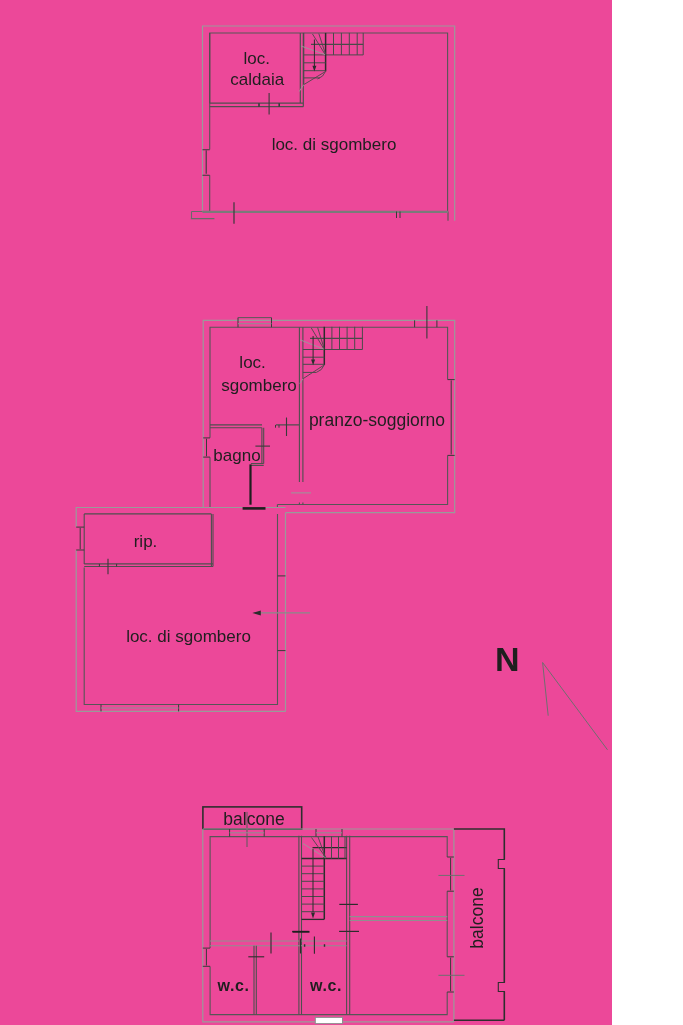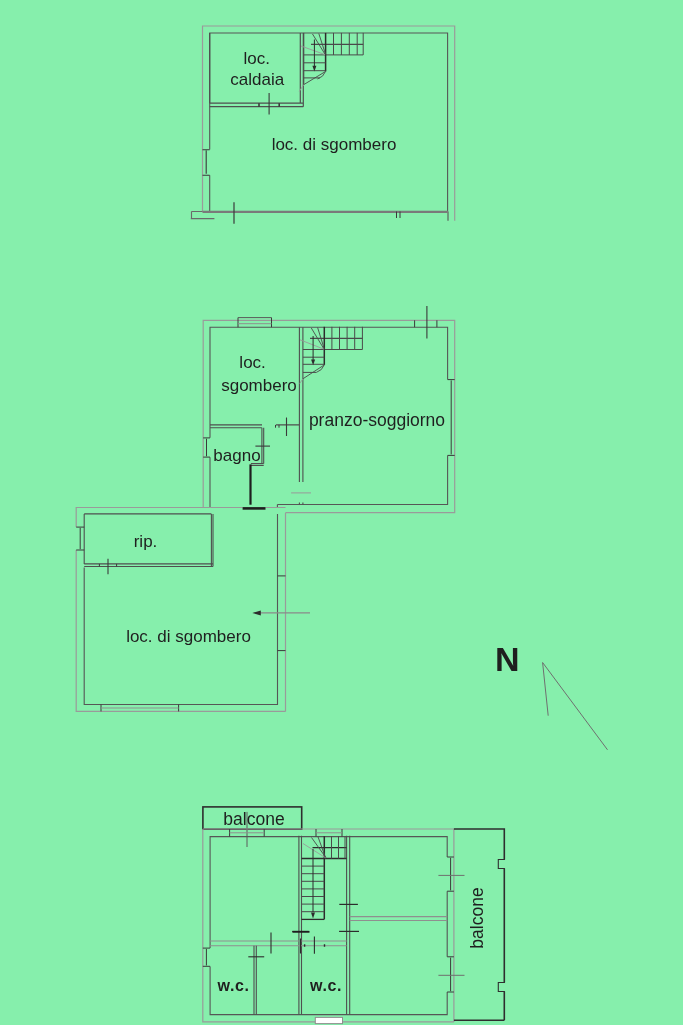--- a/index.html
+++ b/index.html
@@ -1,16 +1,16 @@
 <!DOCTYPE html>
 <html><head>
 <meta charset="utf-8">
 <style>
   html,body{margin:0;padding:0;background:#ffffff;}
-  .page{position:relative;width:683px;height:1025px;background:#86efac;overflow:hidden;}
+  .page{position:relative;width:612px;height:1025px;background:#ec4899;overflow:hidden;}
   svg{display:block;}
   text{font-family:"Liberation Sans",sans-serif;fill:#1f1f1f;}
 </style>
 </head>
 <body>
 <div class="page">
 <svg width="683" height="1025" viewBox="0 0 683 1025" fill="none" stroke-linecap="butt">
 
 <g stroke="#9a9a9a" stroke-width="1.2">
 

